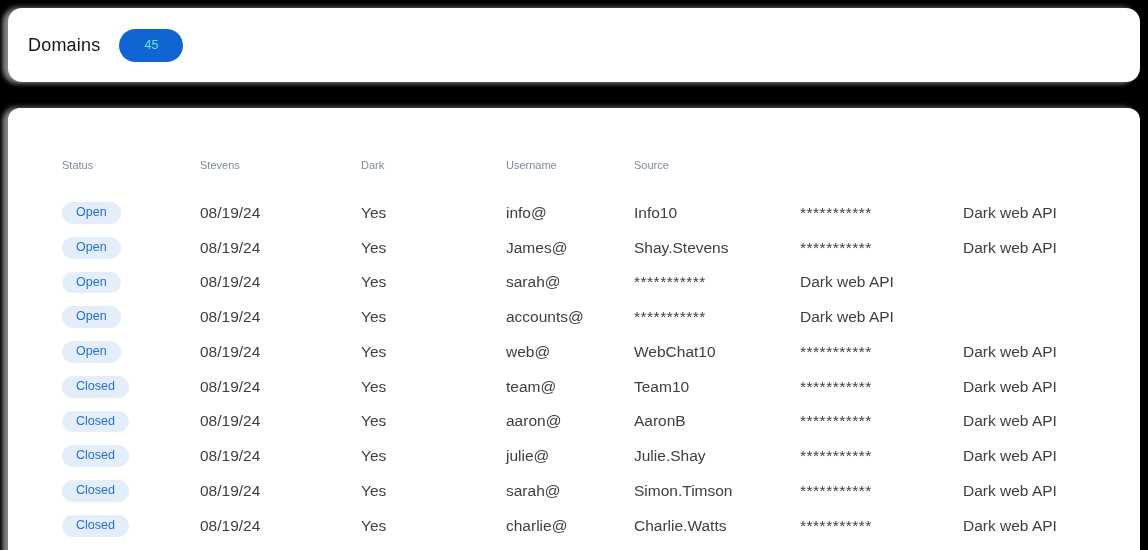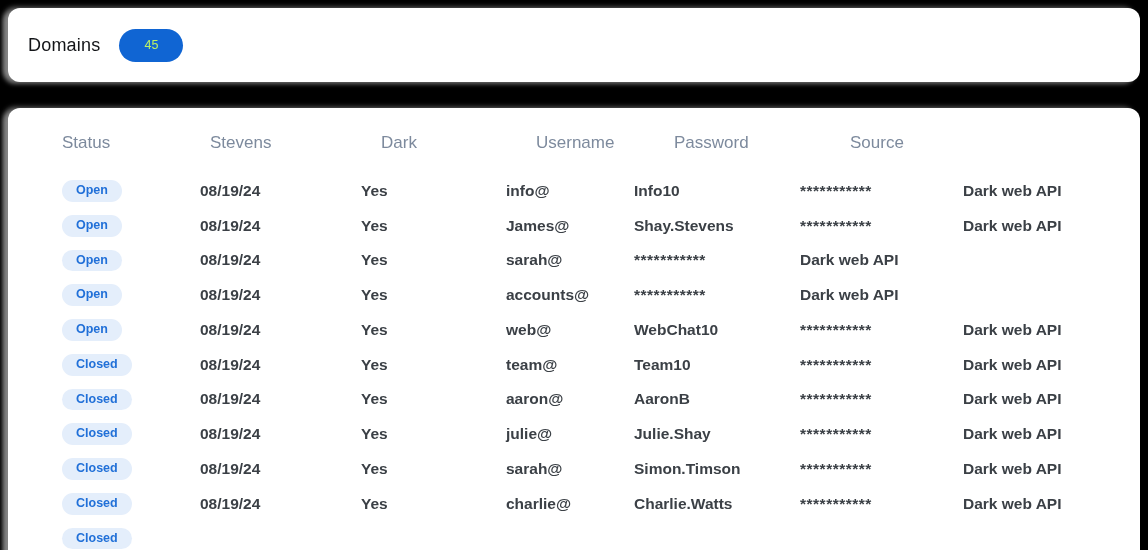--- a/index.html
+++ b/index.html
@@ -16,64 +16,63 @@
     background:#ffffff;
     border-radius:12px;
     box-shadow:-5px 2px 4px rgba(190,190,190,0.55), -5px -2px 4px rgba(190,190,190,0.35);
   }
   .topbar {
     top:8px;
     height:74px;
     display:flex;
     align-items:center;
     padding-left:20px;
+    border-radius:14px;
   }
   .topbar-title {
     font-size:18px;
     color:#131518;
     letter-spacing:0.2px;
   }
   .count-badge {
     margin-left:19px;
     min-width:64px;
     height:33px;
     border-radius:999px;
     background:var(--accent, #1065d3);
-    color:#bef264;
+    color:#5eead4;
     font-size:12.5px;
     display:inline-flex;
     align-items:center;
     justify-content:center;
   }
   .main-card {
     top:108px;
     height:470px;
   }
   .grid-row {
     display:grid;
     grid-template-columns:138px 161px 145px 128px 166px 163px 1fr;
     align-items:center;
     padding-left:54px;
     padding-right:20px;
   }
   .table-head {
-    margin-top:25px;
+    margin-top:47px;
     height:20px;
-    font-size:17px;
+    font-size:11px;
     color:var(--head-text, #7d8a9d);
-    gap:10px;
   }
   .rows {
     margin-top:20.5px;
   }
   .row {
     height:34.75px;
     font-size:15.5px;
     color:var(--cell-text, #3b4046);
-    font-weight:bold;
   }
   .status-cell { display:flex; }
   .status-badge {
     display:inline-flex;
     align-items:center;
     justify-content:center;
     padding:4px 14px;
     border-radius:999px;
     background:var(--badge-bg, #e4eefb);
     color:var(--badge-text, #2170d8);
@@ -89,21 +88,20 @@
   <span class="topbar-title">Domains</span>
   <span class="count-badge">45</span>
 </div>
 
 <div class="card main-card">
   <div class="grid-row table-head">
     <span>Status</span>
     <span>Stevens</span>
     <span>Dark</span>
     <span>Username</span>
-    <span>Password</span>
     <span>Source</span>
   </div>
   <div class="rows" id="rows">
   <div class="grid-row row">
     <span class="status-cell">
       <span class="status-badge">Open</span>
     </span>
     <span>08/19/24</span>
     <span>Yes</span>
     <span>info@</span>

